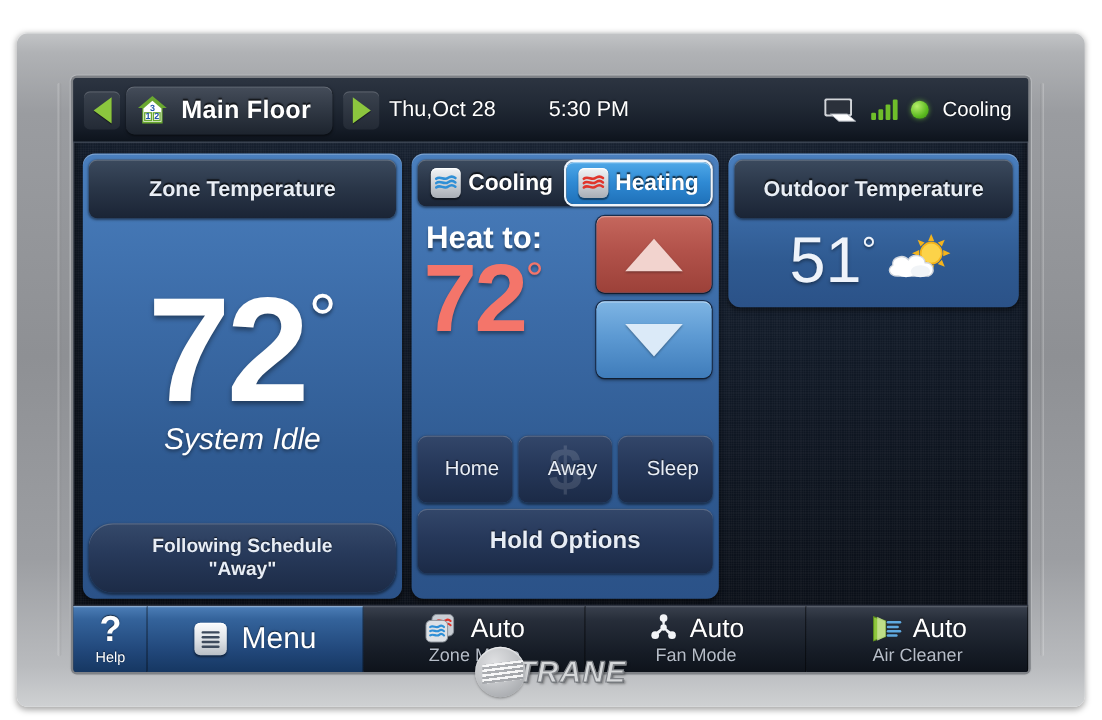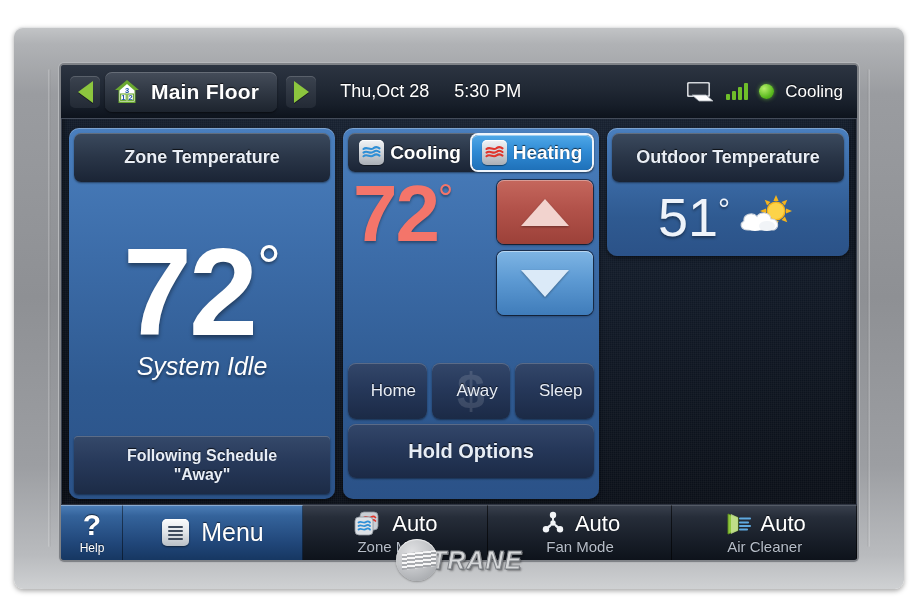--- a/index.html
+++ b/index.html
@@ -85,21 +85,21 @@
     border-radius: 7px;
     background: linear-gradient(180deg, #454d5a 0%, #323a46 45%, #1d242e 100%);
     box-shadow: inset 0 1px 0 rgba(255,255,255,.18), 0 1px 2px rgba(0,0,0,.5);
   }
   #zone-label {
     color: #fff; font-size: 21px; font-weight: bold; letter-spacing: .2px;
     text-shadow: 0 -1px 1px rgba(0,0,0,.7);
     white-space: nowrap;
   }
 
-  #datetime { display: flex; align-items: center; margin-left: 24px; gap: 25px; }
+  #datetime { display: flex; align-items: center; margin-left: 8px; gap: 44px; }
   #datetime span { color: #fff; font-size: 18px; text-shadow: 0 -1px 1px rgba(0,0,0,.7); white-space: nowrap; }
 
   #status-cluster { margin-left: auto; margin-right: 14px; display: flex; align-items: center; gap: 11px; }
   #status-text { color: #fff; font-size: 17px; text-shadow: 0 -1px 1px rgba(0,0,0,.7); }
   .status-dot {
     width: 15px; height: 15px; border-radius: 50%;
     background: radial-gradient(circle at 34% 30%, #b6ef6a, #5ab91f 62%, #3d8a12);
     box-shadow: 0 0 4px rgba(122,215,60,.65);
   }
   .sig-bars { display: flex; align-items: flex-end; gap: 2px; height: 17px; }
@@ -143,21 +143,21 @@
   #zone-deg {
     color: #ffffff; font-size: 60px; font-weight: normal; margin-top: 2px; margin-left: 2px;
     text-shadow: 0 2px 3px rgba(0,0,0,.42);
   }
   #system-state {
     color: #ffffff; font-size: 25px; font-style: italic; margin-top: 6px;
     text-shadow: 0 2px 3px rgba(0,0,0,.45);
   }
   #schedule-btn {
     height: 58px; margin: 0 5px 5px 5px;
-    border-radius: 4px;
+    border-radius: 20px;
     background: linear-gradient(180deg, #35496a 0%, #27395a 45%, #1c2b46 100%);
     box-shadow: inset 0 1px 0 rgba(255,255,255,.2), 0 1px 2px rgba(0,0,0,.45);
     display: flex; flex-direction: column; align-items: center; justify-content: center; gap: 1px;
   }
   #schedule-btn span {
     color: #e7edf6; font-size: 16px; font-weight: bold;
     text-shadow: 0 -1px 1px rgba(0,0,0,.75);
   }
 
   
@@ -407,20 +407,21 @@
                 <path d="M1.5 7.6 C5 4.6, 8 9.6, 11.5 6.8 C14 5, 16 5.8, 17.5 7" stroke="#e0352c" stroke-width="2.1" fill="none" stroke-linecap="round"></path>
                 <path d="M1.5 11.2 C5 8.2, 8 13.2, 11.5 10.4 C14 8.6, 16 9.4, 17.5 10.6" stroke="#e0352c" stroke-width="2.1" fill="none" stroke-linecap="round"></path>
               </svg>
             </div>
             <span>Heating</span>
           </div>
         </div>
 
         <div id="setpoint-mid">
           <div id="setpoint-left">
+            <div id="heat-to">Heat to:</div>
             <div id="setpoint-row">
               <div id="setpoint-temp">72</div>
               <div id="setpoint-deg">°</div>
             </div>
           </div>
           <div id="setpoint-arrows">
             <div id="btn-up" class="arrow-big">
               <div class="tri-up"></div>
             </div>
             <div id="btn-down" class="arrow-big">

